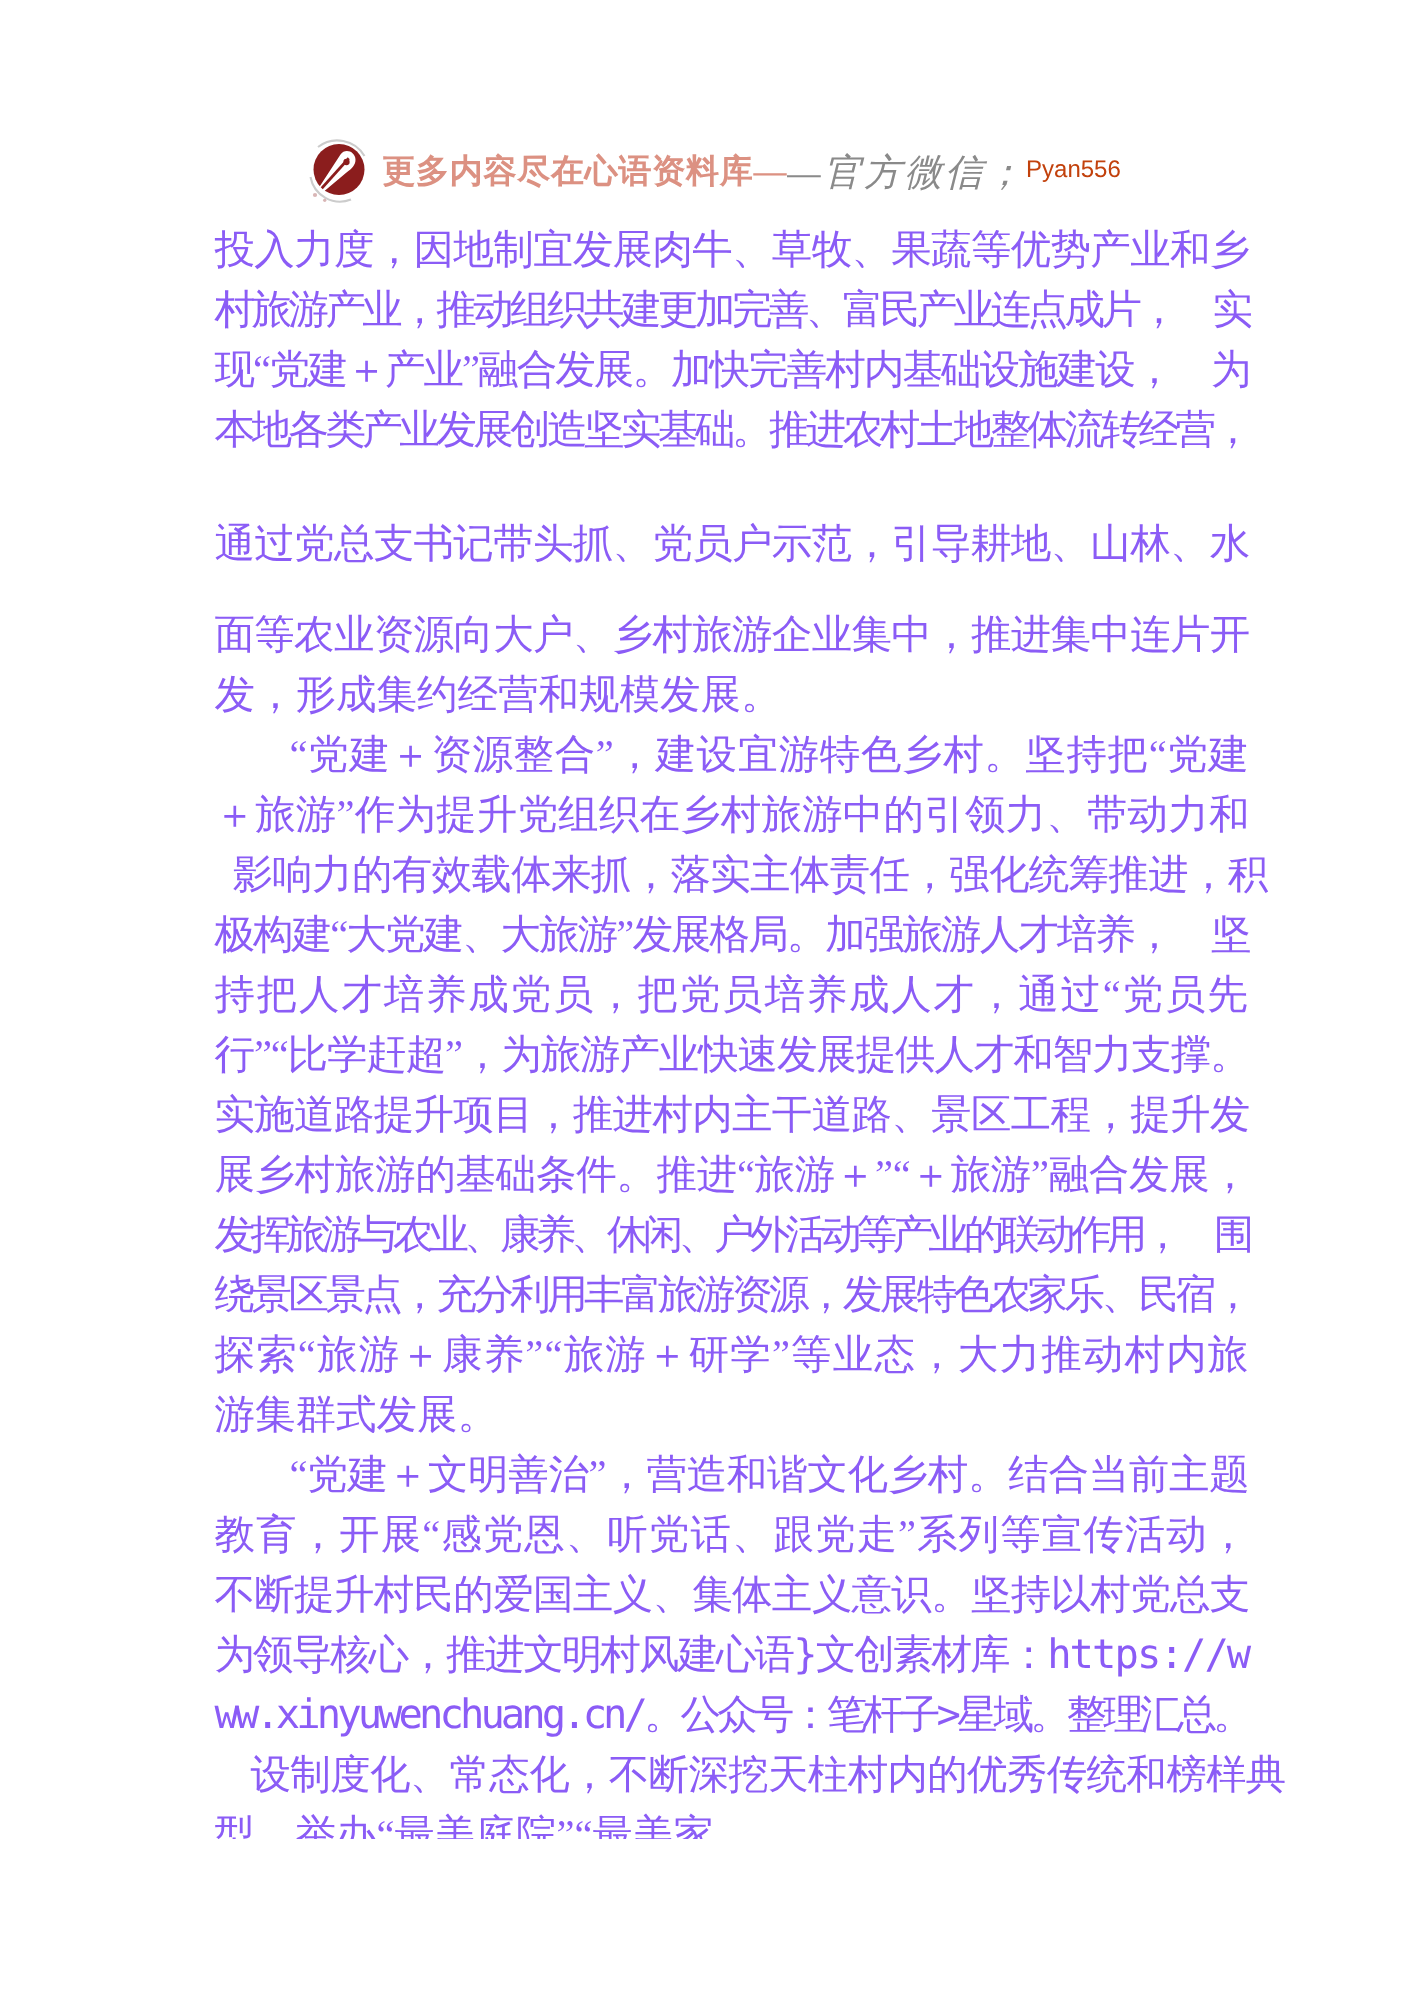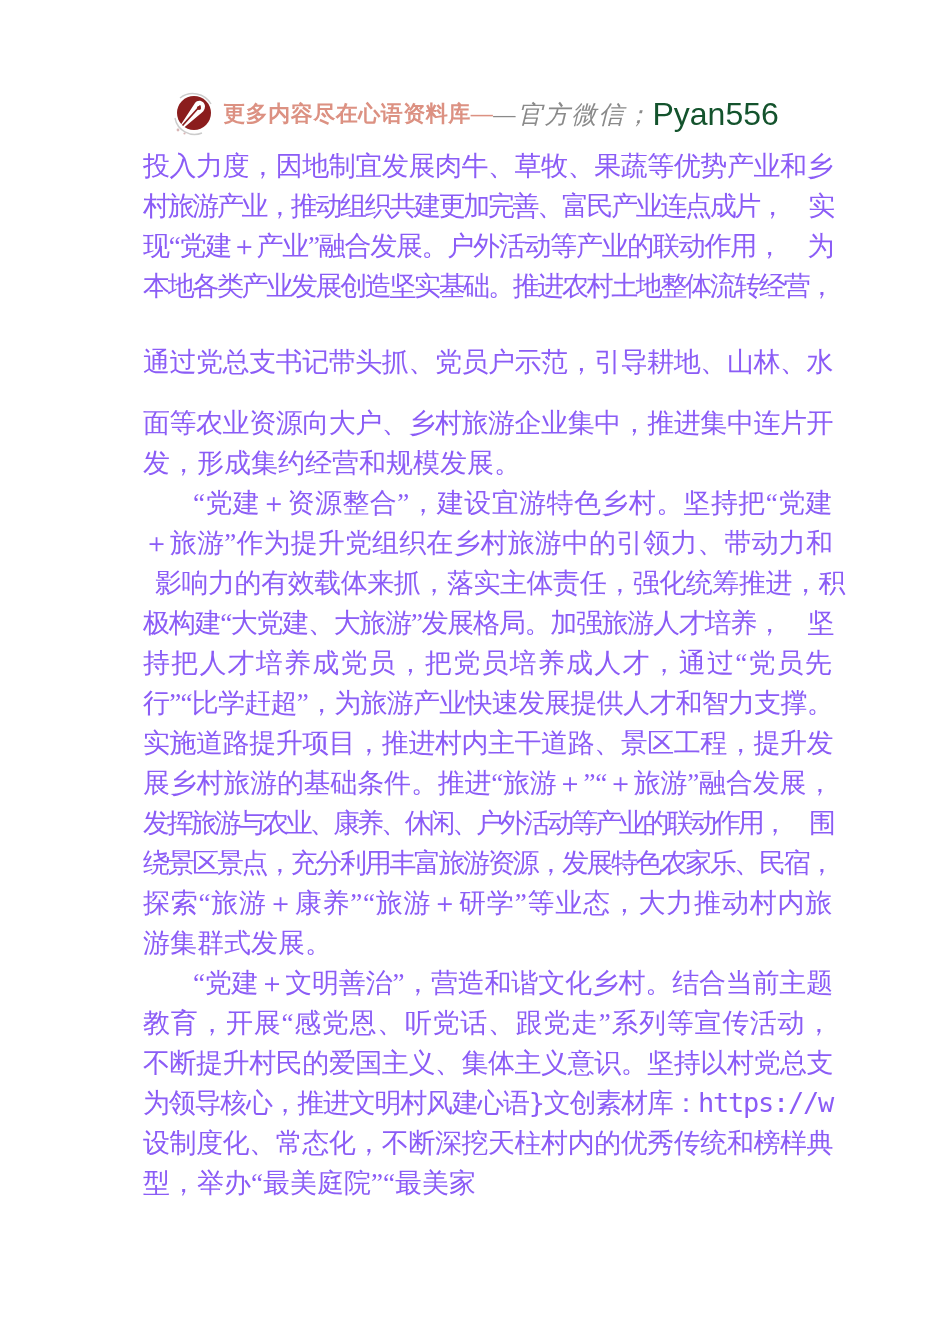--- a/index.html
+++ b/index.html
@@ -14,21 +14,21 @@
   .banner.hdr{top:86px;}
   .banner.ftr{top:1278px;}
   .logo{width:46px;height:46px;margin-right:6px;flex:0 0 auto;}
   .brand{
     color:#dc9182;font-weight:bold;font-size:22px;letter-spacing:0.5px;white-space:nowrap;
   }
   .wlabel{
     color:#8a8a8a;font-size:25px;font-style:italic;letter-spacing:2px;white-space:nowrap;
   }
   .wid{
-    color:#14532d;font-size:32px;white-space:nowrap;
+    color:#c2410c;font-size:16px;white-space:nowrap;
     font-family:"Liberation Sans","DejaVu Sans",sans-serif;
   }
   .doc-body{
     position:absolute;left:143px;top:146px;width:690px;color:#8b5cf6;
   }
   .line{
     font-size:27px;line-height:40px;height:40px;white-space:nowrap;
   }
   .line.ind{text-indent:50px;}
   .line.mono span{font-family:"DejaVu Sans Mono","Liberation Mono",monospace;}
@@ -50,42 +50,43 @@
       <circle cx="13.5" cy="42.5" r="1.1" fill="#d9b6b6"></circle>
     </svg>
     <span class="brand">更多内容尽在心语资料库—</span>
     <span class="wlabel">—官方微信；</span>
     <span class="wid">Pyan556</span>
   </div>
 
   <div class="doc-body">
       <div class="line just" style="letter-spacing: -0.46px;"><span>投入力度，因地制宜发展肉牛、草牧、果蔬等优势产业和乡</span></div>
       <div class="line just" style="letter-spacing: -2.36px;"><span>村旅游产业，推动组织共建更加完善、富民产业连点成片，　实</span></div>
-      <div class="line just" style="letter-spacing: -1.28px;"><span>现“党建＋产业”融合发展。户外活动等产业的联动作用，　为</span></div>
-      <div class="line just" style="letter-spacing: -2.36px; text-align: center;"><span>本地各类产业发展创造坚实基础。推进农村土地整体流转经营，</span></div>
+      <div class="line just" style="letter-spacing: -1.28px;"><span>现“党建＋产业”融合发展。加快完善村内基础设施建设，　为</span></div>
+      <div class="line just" style="letter-spacing: -2.36px;"><span>本地各类产业发展创造坚实基础。推进农村土地整体流转经营，</span></div>
       <div class="line just" style="letter-spacing: -0.46px; margin-top: 36px;"><span>通过党总支书记带头抓、党员户示范，引导耕地、山林、水</span></div>
       <div class="line just" style="letter-spacing: -0.46px; margin-top: 21px;"><span>面等农业资源向大户、乡村旅游企业集中，推进集中连片开</span></div>
       <div class="line"><span>发，形成集约经营和规模发展。</span></div>
       <div class="line just ind" style="letter-spacing: 0.4px;"><span>“党建＋资源整合”，建设宜游特色乡村。坚持把“党建</span></div>
       <div class="line just" style="letter-spacing: 0.12px;"><span>＋旅游”作为提升党组织在乡村旅游中的引领力、带动力和</span></div>
       <div class="line just" style="letter-spacing: -0.46px; margin-left: 12px;"><span>影响力的有效载体来抓，落实主体责任，强化统筹推进，积</span></div>
       <div class="line just" style="letter-spacing: -1.28px;"><span>极构建“大党建、大旅游”发展格局。加强旅游人才培养，　坚</span></div>
       <div class="line just" style="letter-spacing: 1.2px;"><span>持把人才培养成党员，把党员培养成人才，通过“党员先</span></div>
       <div class="line just" style="letter-spacing: -0.75px;"><span>行”“比学赶超”，为旅游产业快速发展提供人才和智力支撑。</span></div>
       <div class="line just" style="letter-spacing: -0.46px;"><span>实施道路提升项目，推进村内主干道路、景区工程，提升发</span></div>
       <div class="line just" style="letter-spacing: -0.21px;"><span>展乡村旅游的基础条件。推进“旅游＋”“＋旅游”融合发展，</span></div>
       <div class="line just" style="letter-spacing: -3.21px;"><span>发挥旅游与农业、康养、休闲、户外活动等产业的联动作用，　围</span></div>
       <div class="line just" style="letter-spacing: -2.36px;"><span>绕景区景点，充分利用丰富旅游资源，发展特色农家乐、民宿，</span></div>
       <div class="line just" style="letter-spacing: 0.78px;"><span>探索“旅游＋康养”“旅游＋研学”等业态，大力推动村内旅</span></div>
       <div class="line"><span>游集群式发展。</span></div>
       <div class="line just ind" style="letter-spacing: -0.2px;"><span>“党建＋文明善治”，营造和谐文化乡村。结合当前主题</span></div>
       <div class="line just" style="letter-spacing: 0.69px;"><span>教育，开展“感党恩、听党话、跟党走”系列等宣传活动，</span></div>
       <div class="line just" style="letter-spacing: -0.46px;"><span>不断提升村民的爱国主义、集体主义意识。坚持以村党总支</span></div>
       <div class="line just mono" style="letter-spacing: -1.28px;"><span>为领导核心，推进文明村风建心语}文创素材库：https://w</span></div>
-      <div class="line just" style="letter-spacing: -0.46px;"><span>设制度化、常态化，不断深挖天柱村内的优秀传统和榜样典</span></div>
+      <div class="line just mono" style="letter-spacing: -2.62px;"><span>ww.xinyuwenchuang.cn/。公众号：笔杆子&gt;星域。整理汇总。</span></div>
+      <div class="line just" style="letter-spacing: -0.46px; margin-left: 24px;"><span>设制度化、常态化，不断深挖天柱村内的优秀传统和榜样典</span></div>
       <div class="line"><span>型，举办“最美庭院”“最美家</span></div>
     </div>
 
   <div class="banner ftr">
     <svg class="logo" viewBox="0 0 46 46" aria-hidden="true">
       <path d="M40 13 A21 21 0 0 0 9 7" fill="none" stroke="#cccccc" stroke-width="1.4"></path>
       <path d="M4 27 A20 20 0 0 0 31 42" fill="none" stroke="#cccccc" stroke-width="1.4"></path>
       <circle cx="23" cy="22" r="17" fill="#8b1d1d"></circle>
       <path d="M9 35 L24 12 C27 7.5 34 10 34 15.5 C34 19 31.5 21.5 28 24 L12.5 37 Z" fill="#ffffff"></path>
       <line x1="11.5" y1="34.5" x2="29.5" y2="14.5" stroke="#8b1d1d" stroke-width="1.8"></line>

